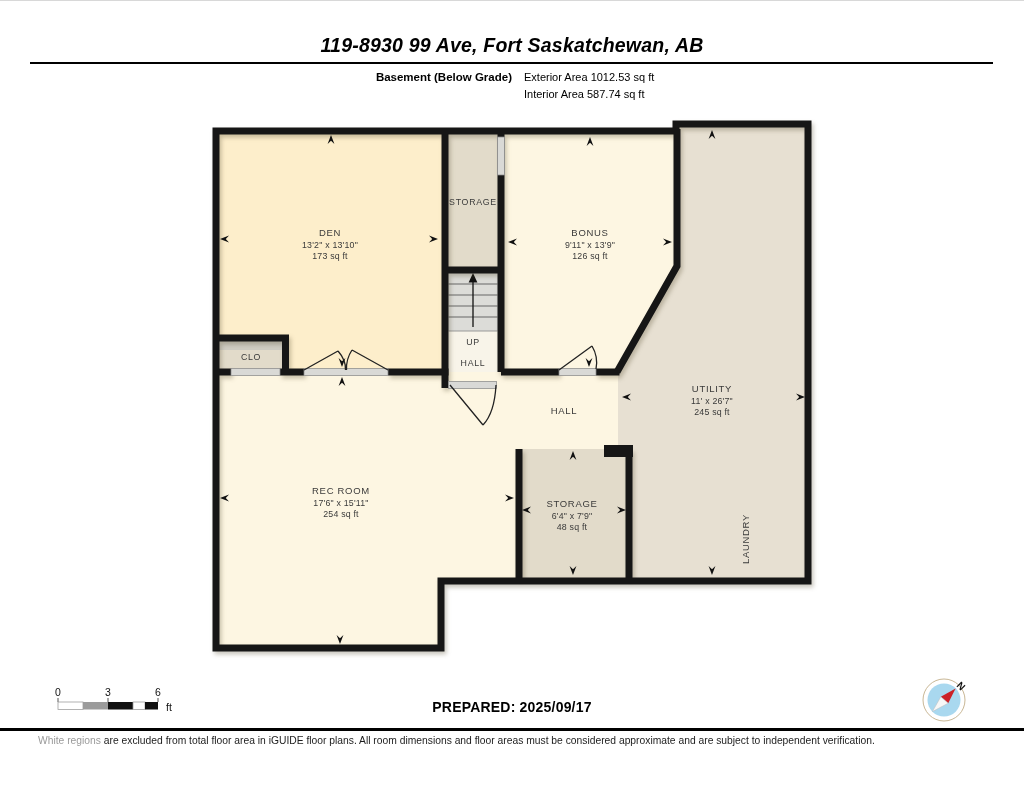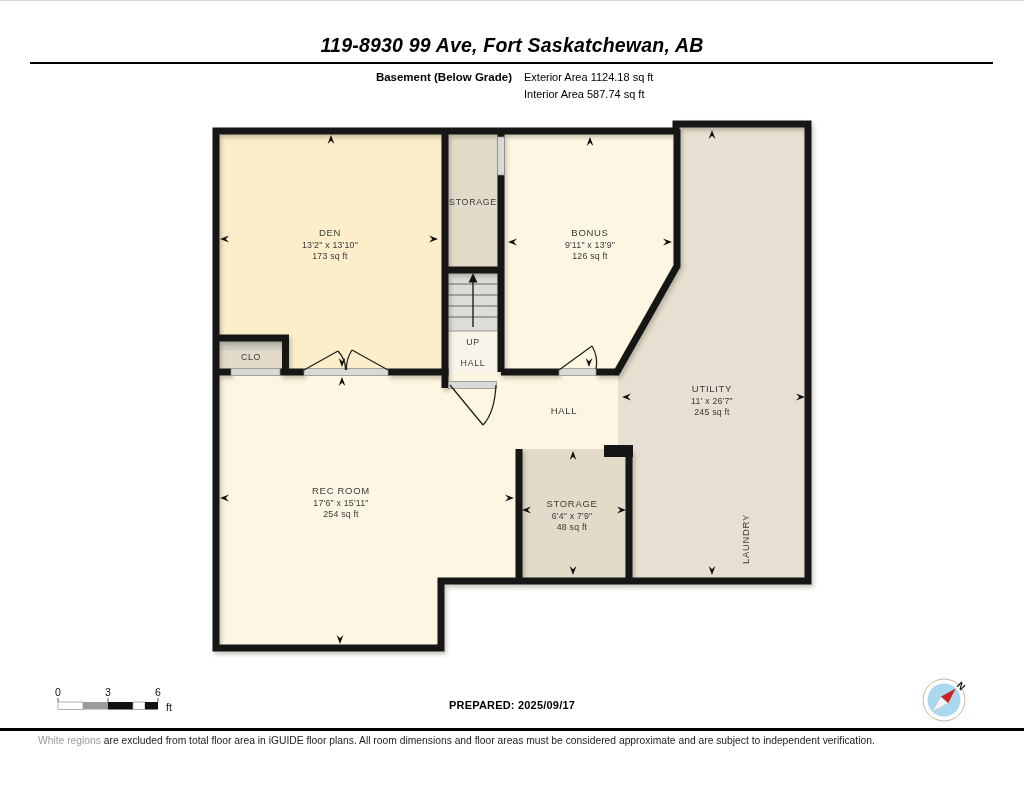--- a/index.html
+++ b/index.html
@@ -3,38 +3,38 @@
 <meta charset="utf-8">
 <style>
   html,body{margin:0;padding:0;background:#fff;}
   body{width:1024px;height:791px;position:relative;font-family:"Liberation Sans","DejaVu Sans",sans-serif;color:#000;overflow:hidden;border-top:1px solid #d8d8d8;box-sizing:border-box;}
   .abs{position:absolute;}
   #title{top:33px;left:0;width:1024px;text-align:center;font-size:19.5px;font-weight:bold;letter-spacing:.2px;font-style:italic;}
   #rule-top{top:61px;left:30px;width:963px;height:2px;background:#000;}
   #floor-label{top:70px;right:512px;font-size:11.5px;font-weight:bold;white-space:nowrap;margin-left:16px;}
   #ext-area{top:70px;left:524px;font-size:11px;}
   #int-area{top:87px;left:524px;font-size:11px;}
-  #prepared{top:698px;left:0;width:1024px;text-align:center;font-size:11px;font-weight:bold;letter-spacing:.2px;}
+  #prepared{top:698px;left:0;width:1024px;text-align:center;font-size:14px;font-weight:bold;letter-spacing:.2px;}
   #rule-bottom{top:727px;left:0;width:1024px;height:3px;background:#000;}
   #disclaimer{top:734px;left:38px;width:960px;font-size:10.3px;color:#1c1c1c;}
   #disclaimer .lead{color:#9a9a9a;}
   svg{position:absolute;top:0;left:0;}
   text{font-family:"Liberation Sans","DejaVu Sans",sans-serif;fill:#3a3a3a;}
   .room-name{font-size:9.5px;letter-spacing:.7px;}
   .room-dim{font-size:8.8px;letter-spacing:.2px;}
   .mid{text-anchor:middle;}
   .scale-num{font-size:10.5px;fill:#111;}
 </style>
 </head>
 <body>
 
 <div class="abs" id="title">119-8930 99 Ave, Fort Saskatchewan, AB</div>
 <div class="abs" id="rule-top"></div>
 <div class="abs" id="floor-label">Basement (Below Grade)</div>
-<div class="abs" id="ext-area">Exterior Area 1124.18 sq ft</div>
+<div class="abs" id="ext-area">Exterior Area 1012.53 sq ft</div>
 <div class="abs" id="int-area">Interior Area 587.74 sq ft</div>
 
 <svg width="1024" height="791" viewBox="0 0 1024 791">
   <defs>
     <path id="dimarrow" d="M0,0 L-9,-3.4 L-5.8,0 L-9,3.4 Z" fill="#111"></path>
   </defs>
 
   <g>
     <rect x="216" y="130" width="229" height="241" fill="#fdeecb"></rect>
     <rect x="445" y="130" width="56" height="139" fill="#e2dbca"></rect>

